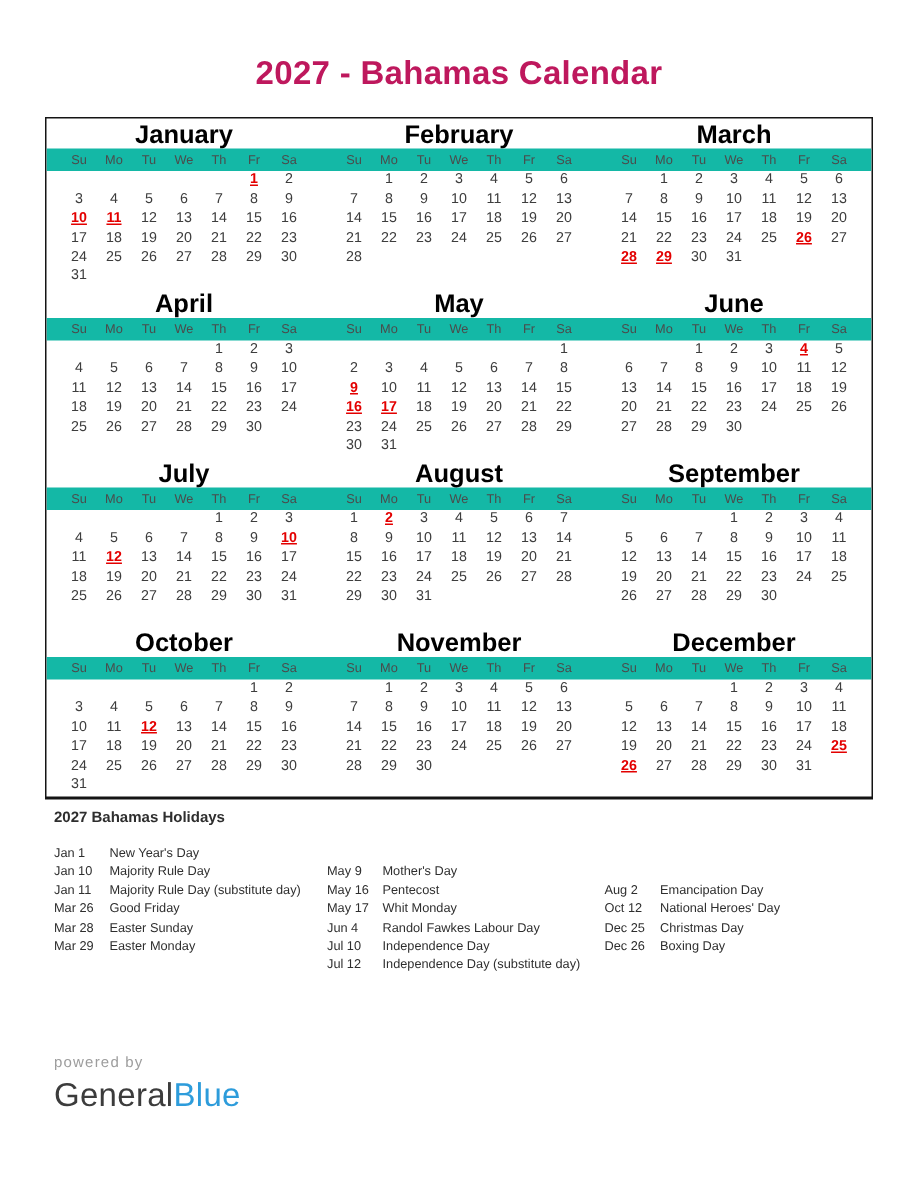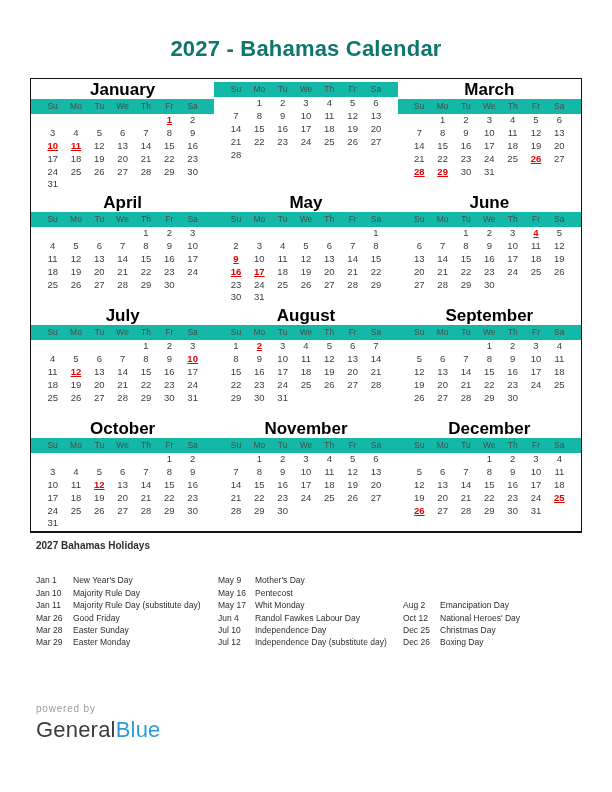--- a/index.html
+++ b/index.html
@@ -3,21 +3,21 @@
 <meta charset="utf-8">
 <style>
   html,body { margin:0; padding:0; background:#ffffff; }
   .page {
     position:relative; width:612px; height:792px; margin:0 auto;
     background:#ffffff; overflow:hidden;
     font-family:"Liberation Sans", sans-serif;
   }
   .cal-title {
     position:absolute; top:36px; left:0; right:0;
-    text-align:center; font-size:22px; font-weight:bold; color:#0f766e;
+    text-align:center; font-size:22px; font-weight:bold; color:#be185d;
     letter-spacing:0.2px;
   }
   .cal-box {
     position:absolute; left:30px; top:78px; width:552px; height:455px;
     box-sizing:border-box;
     border:1.5px solid #141414; border-bottom-width:2.5px;
     display:grid;
     grid-template-columns:repeat(3,1fr);
     grid-template-rows:repeat(4,1fr);
   }
@@ -36,21 +36,21 @@
     font-size:9.5px; color:#3d3d3d; text-align:center;
     height:12.9px; line-height:12.9px;
   }
   .day-cell.red {
     color:#e30000; font-weight:bold; text-decoration:underline;
   }
   .holidays { position:absolute; left:36px; top:540px; width:546px; }
   .holidays-title {
     font-size:10px; font-weight:bold; color:#2e2e2e; margin-bottom:11px;
   }
-  .holiday-cols { display:flex; align-items:flex-end; }
+  .holiday-cols { display:flex; align-items:flex-start; }
   .holiday-col-0 { width:182px; }
   .holiday-col-1 { width:185px; margin-top:12.4px; }
   .holiday-col-2 { margin-top:24.8px; }
   .holiday-row { display:flex; font-size:8.5px; color:#2e2e2e; line-height:12.4px; }
   .holiday-date { width:37px; flex:none; }
   .holiday-name { white-space:nowrap; }
   .footer { position:absolute; left:36px; top:703px; }
   .powered { font-size:10px; color:#9d9d9d; letter-spacing:0.8px; }
   .brand { font-size:22px; margin-top:3px; letter-spacing:0.2px; }
   .brand-general { color:#3c3c3c; }
@@ -138,20 +138,21 @@
             <div class="day-cell"></div>
             <div class="day-cell"></div>
             <div class="day-cell"></div>
             <div class="day-cell"></div>
             <div class="day-cell"></div>
             <div class="day-cell"></div>
           </div>
         </div>
       </div>
       <div class="month">
+        <div class="month-name">February</div>
         <div class="weekday-row">
           <div class="grid7">
             <div class="weekday-cell">Su</div>
             <div class="weekday-cell">Mo</div>
             <div class="weekday-cell">Tu</div>
             <div class="weekday-cell">We</div>
             <div class="weekday-cell">Th</div>
             <div class="weekday-cell">Fr</div>
             <div class="weekday-cell">Sa</div>
           </div>

